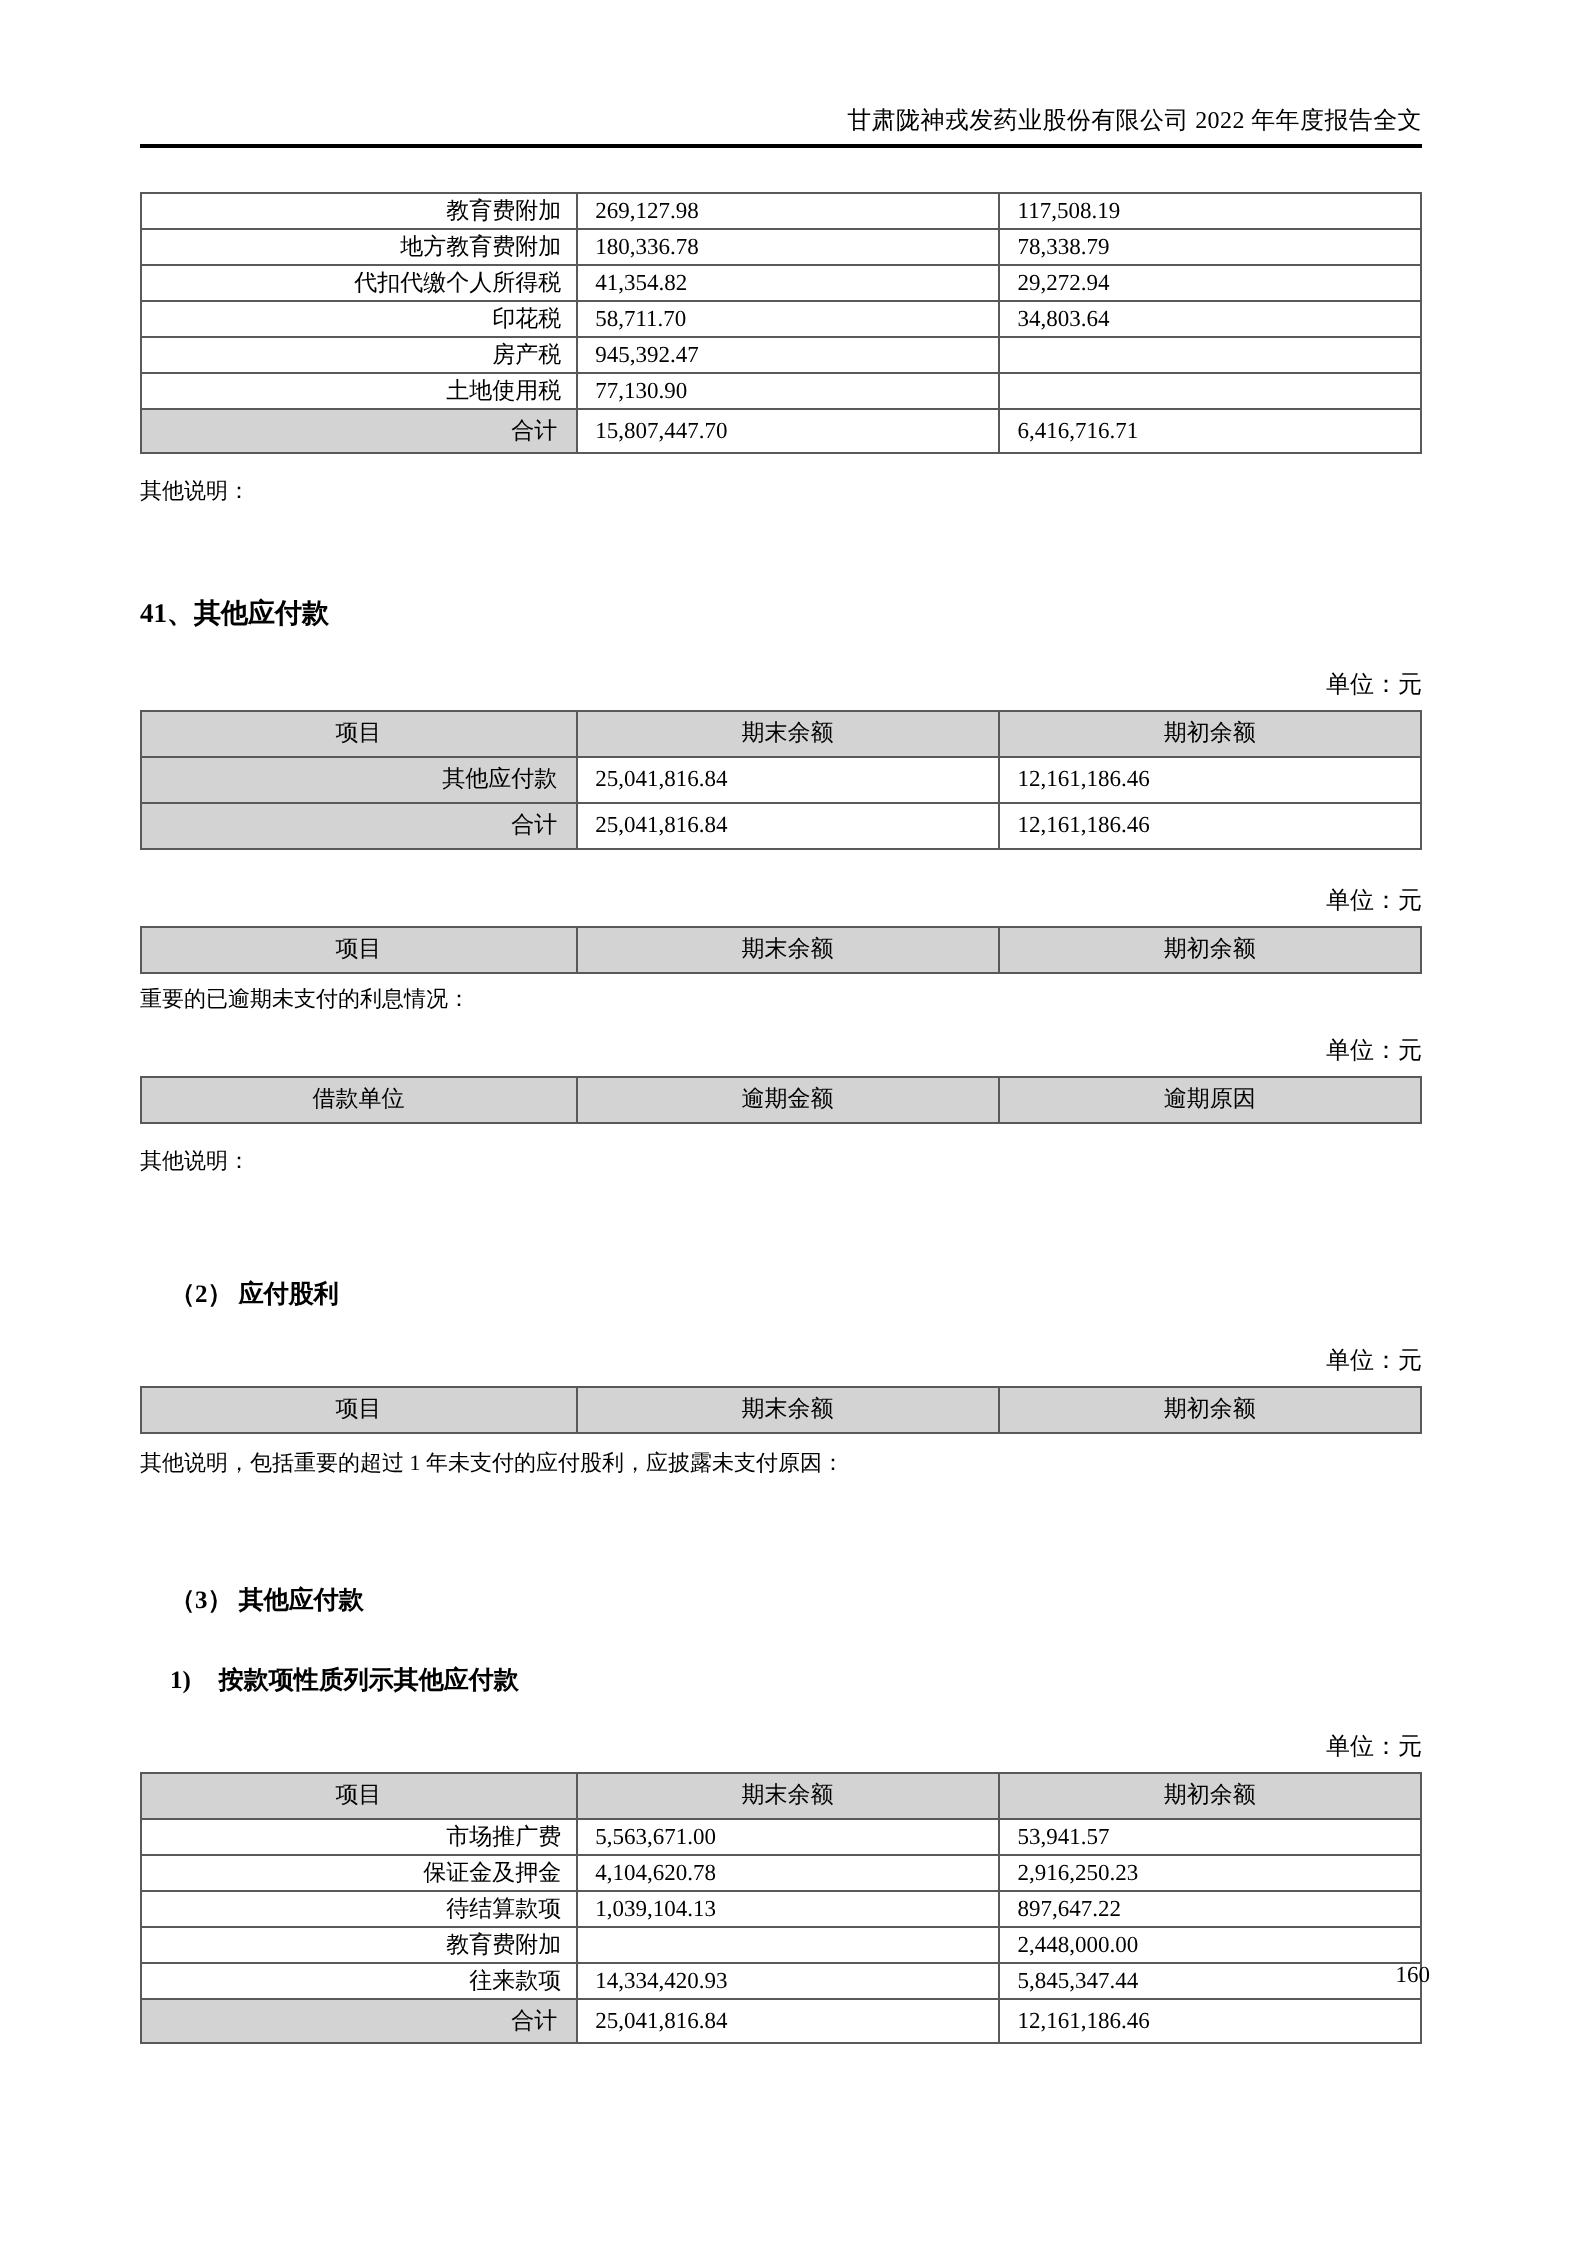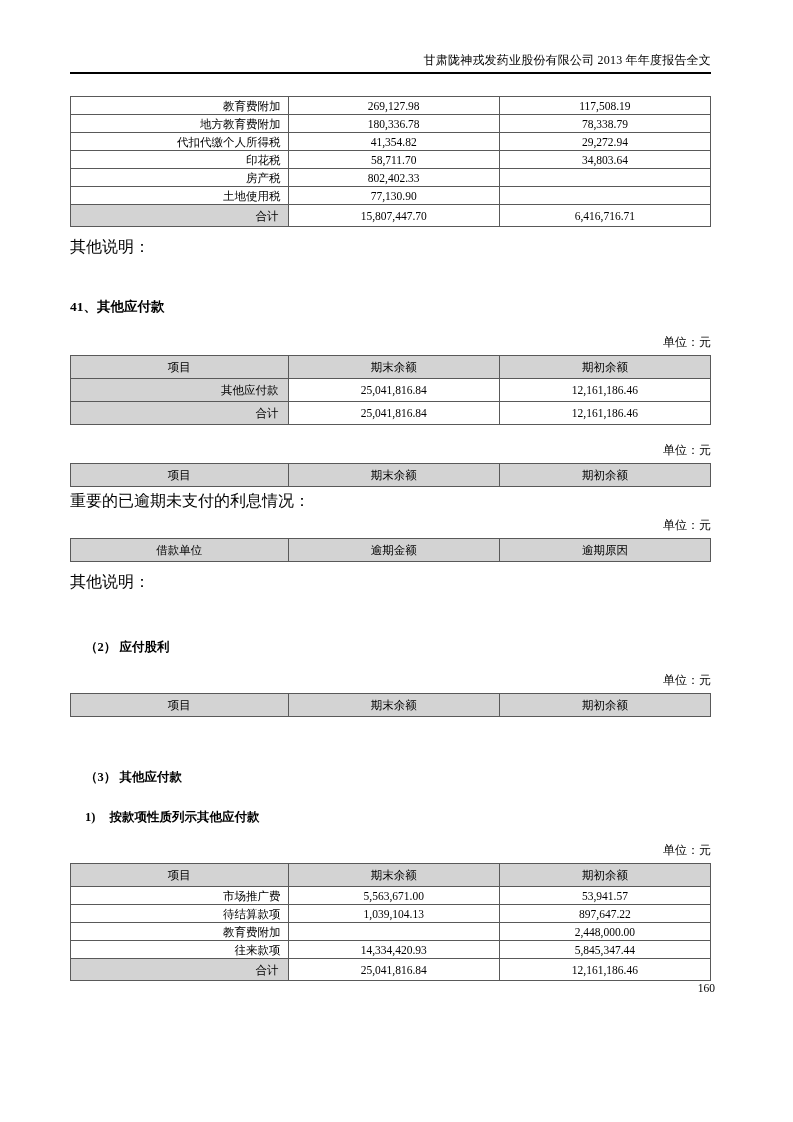--- a/index.html
+++ b/index.html
@@ -15,26 +15,26 @@
   .header-rule { border:none; border-top:2px solid #000; margin-top:5px; height:0; }
 
   .fin-table { width:100%; border-collapse:collapse; table-layout:fixed; }
   .fin-table td {
     border:1px solid #595959; font-size:11.5px; line-height:14px;
     vertical-align:middle; overflow:hidden; white-space:nowrap;
   }
   col.c1 { width:34%; } col.c2 { width:33%; } col.c3 { width:33%; }
   .hd { background:#d3d3d3; text-align:center; padding:4px 6px; }
   .item { text-align:right; padding:1.5px 7px; }
-  .num  { text-align:center; padding:1.5px 9px; }
+  .num  { text-align:left; padding:1.5px 9px; }
   .roomy .item, .roomy .num { padding:4px 9px; }
   .total-row .item, .total-row .num { padding:3.5px 9px; }
   .gray { background:#d3d3d3; }
 
-  .note { font-size:16px; line-height:15px; }
+  .note { font-size:11px; line-height:15px; }
   .unit { text-align:right; font-size:12px; line-height:15px; }
   .sec-title { font-weight:bold; font-size:13.5px; line-height:17px; }
   .sub-title { font-weight:bold; font-size:12.5px; line-height:16px; margin-left:15px; }
   .list-title { font-weight:bold; font-size:12.5px; line-height:16px; margin-left:15px; }
   .list-title .ln-num { display:inline-block; margin-right:14px; }
 
   .mt-table1 { margin-top:22px; }
   .mt-notes1 { margin-top:12px; }
   .mt-sec41  { margin-top:44px; }
   .mt-unit41 { margin-top:20px; }
@@ -56,21 +56,21 @@
   .mt-tbl-s3 { margin-top:5px; }
 
   .page-number { position:absolute; top:982px; right:78px; font-size:11.5px; }
 </style>
 </head>
 <body>
 
 <div class="page">
   <div class="content">
 
-    <div class="doc-header">甘肃陇神戎发药业股份有限公司 2013 年年度报告全文</div>
+    <div class="doc-header">甘肃陇神戎发药业股份有限公司 2022 年年度报告全文</div>
     <div class="header-rule"></div>
 
     <table class="fin-table mt-table1">
       <colgroup>
           <col class="c1">
           <col class="c2">
           <col class="c3">
         </colgroup>
       <tbody>
         <tr>
@@ -88,21 +88,21 @@
           <td class="num">41,354.82</td>
           <td class="num">29,272.94</td>
         </tr>
         <tr>
           <td class="item">印花税</td>
           <td class="num">58,711.70</td>
           <td class="num">34,803.64</td>
         </tr>
         <tr>
           <td class="item">房产税</td>
-          <td class="num">802,402.33</td>
+          <td class="num">945,392.47</td>
           <td class="num"></td>
         </tr>
         <tr>
           <td class="item">土地使用税</td>
           <td class="num">77,130.90</td>
           <td class="num"></td>
         </tr>
         <tr class="total-row">
           <td class="item gray">合计</td>
           <td class="num">15,807,447.70</td>
@@ -189,20 +189,21 @@
         </colgroup>
       <tbody>
         <tr>
           <td class="hd">项目</td>
           <td class="hd">期末余额</td>
           <td class="hd">期初余额</td>
         </tr>
       </tbody>
     </table>
 
+    <div class="note mt-note-s2">其他说明，包括重要的超过 1 年未支付的应付股利，应披露未支付原因：</div>
 
     <div class="sub-title mt-sub3">（3） 其他应付款</div>
     <div class="list-title mt-list3">
       <span class="ln-num">1)</span><span>按款项性质列示其他应付款</span>
     </div>
     <div class="unit mt-unit-s3">单位：元</div>
 
     <table class="fin-table mt-tbl-s3">
       <colgroup>
           <col class="c1">
@@ -214,20 +215,25 @@
           <td class="hd">项目</td>
           <td class="hd">期末余额</td>
           <td class="hd">期初余额</td>
         </tr>
         <tr>
           <td class="item">市场推广费</td>
           <td class="num">5,563,671.00</td>
           <td class="num">53,941.57</td>
         </tr>
         <tr>
+          <td class="item">保证金及押金</td>
+          <td class="num">4,104,620.78</td>
+          <td class="num">2,916,250.23</td>
+        </tr>
+        <tr>
           <td class="item">待结算款项</td>
           <td class="num">1,039,104.13</td>
           <td class="num">897,647.22</td>
         </tr>
         <tr>
           <td class="item">教育费附加</td>
           <td class="num"></td>
           <td class="num">2,448,000.00</td>
         </tr>
         <tr>

